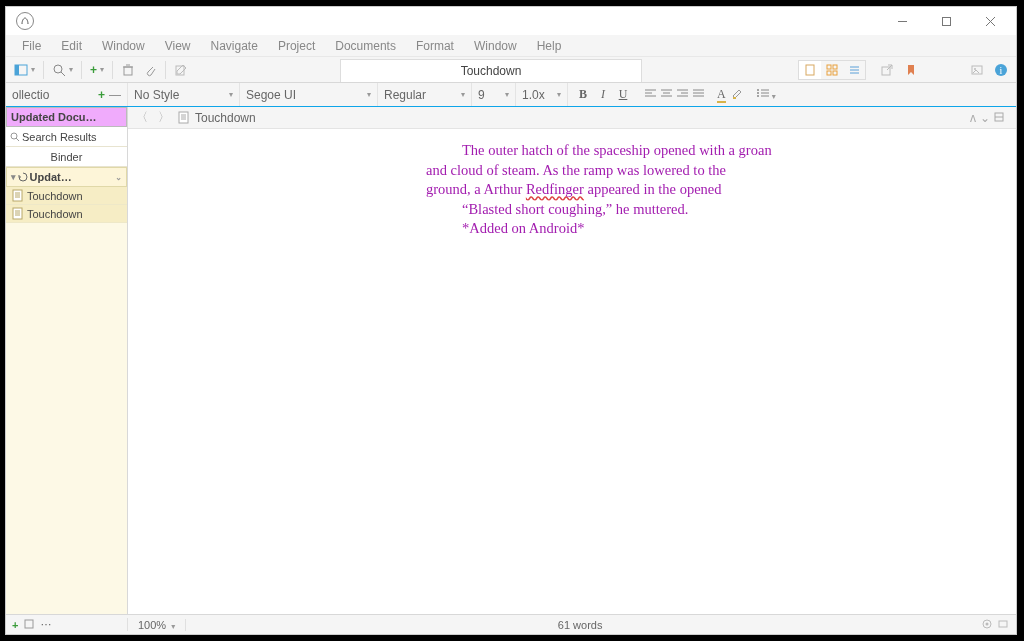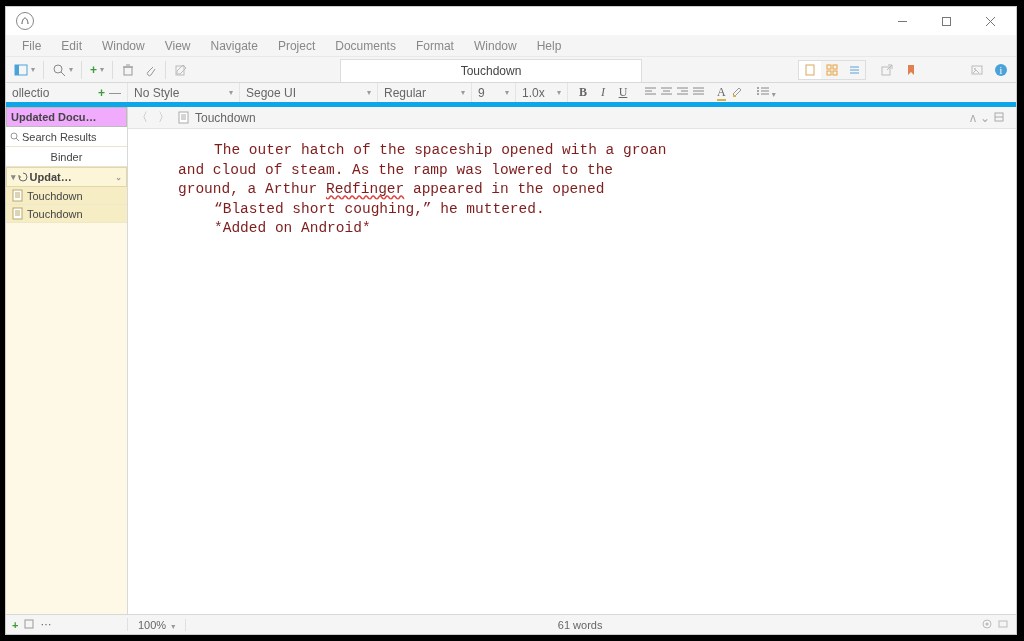--- a/index.html
+++ b/index.html
@@ -18,39 +18,39 @@
   .tb-btn { padding: 2px 4px; color: #666; display:flex; align-items:center; gap:1px; }
   .tb-sep { width: 1px; height: 18px; background: #ddd; margin: 0 4px; }
   .doc-tab-area { flex: 1; display: flex; justify-content: center; align-items: stretch; }
   .doc-tab { background: #fff; border: 1px solid #ddd; border-bottom: none; padding: 4px 120px; font-size: 12px; color: #444; margin-top:1px;}
   .right-tools { display: flex; align-items: center; gap: 2px; }
   .view-group { display: flex; border: 1px solid #ddd; margin: 0 8px; }
   .view-btn { width: 22px; height: 18px; display:flex; align-items:center; justify-content:center; }
   .view-btn.active { background: #fff; }
   .view-btn.orange svg rect { stroke: #e8a03c; }
   .ico { width:14px; height:14px; }
-  .format-bar { height: 24px; background: #f5f5f5; display: flex; align-items: center; border-bottom: 5px solid #0ea5e9; font-size: 12px; color: #666; }
+  .format-bar { height: 24px; background: #f5f5f5; display: flex; align-items: center; border-bottom: 1px solid #0ea5e9; font-size: 12px; color: #666; }
   .fb-seg { display:flex; align-items:center; height:100%; padding: 0 6px; border-right: 1px solid #e4e4e4; gap:4px;}
   .fb-seg.noborder { border-right:none; }
   .dropdown-caret { font-size: 8px; color:#999; margin-left:2px;}
   .plus-green { color: #3a9c3a; font-weight:bold;}
   .minus-gray { color:#888;}
   .main-area { flex: 1; display: flex; overflow:hidden; }
   .binder-panel { width: 122px; background: #fdf9e6; border-right: 1px solid #d8d8d8; display:flex; flex-direction:column; }
   .binder-tabs { display:flex; flex-direction:column; }
   .binder-tab { height: 20px; display:flex; align-items:center; padding: 0 4px; font-size:11px; border-bottom:1px solid #e8e4d0; background:#fff; white-space:nowrap; overflow:hidden; text-overflow:ellipsis; gap:2px;}
   .binder-tab.active { font-weight:bold; background:#f0abfc; border:1px solid #bbb; }
   .binder-tab.yellow { background:#fdf5d8; font-weight:bold; border:1px solid #e0d8a8;}
   .binder-item { height: 18px; display:flex; align-items:center; padding-left: 6px; gap:4px; font-size:11px; background:#f6edc5; border-bottom:1px solid #eee8c8;}
   .binder-spacer { flex:1; background:#fdf9e6;}
   .editor-area { flex:1; display:flex; flex-direction:column; background:#fff;}
   .breadcrumb-bar { height:22px; background:#f5f5f5; display:flex; align-items:center; padding:0 6px; gap:6px; border-bottom:1px solid #e4e4e4; color:#666;}
   .bc-nav { color:#aaa; padding:0 2px;}
   .editor-canvas { flex:1; background:#fff; padding: 12px 60px 12px 50px; overflow:auto; position:relative;}
-  .editor-text { font-family: Liberation Mono, monospace; font-size: 14.5px; line-height: 1.35; color:#7f1d1d; max-width: 620px; }
+  .editor-text { font-family: Liberation Serif, serif; font-size: 14.5px; line-height: 1.35; color:#a21caf; max-width: 620px; margin-left: 248px;}
   .editor-text p { margin:0; }
   .para-indent { text-indent: 36px; }
   .spellerr { text-decoration: underline wavy #d44; text-decoration-skip-ink: none;}
   .statusbar { height: 20px; background:#f5f5f5; border-top:1px solid #d8d8d8; display:flex; align-items:center; font-size:11px; color:#666;}
   .sb-left { width:122px; display:flex; align-items:center; gap:6px; padding:0 6px; border-right:1px solid #e0e0e0;}
   .sb-zoom { padding:0 10px; border-right:1px solid #e0e0e0;}
   .sb-center { flex:1; text-align:center;}
   .sb-right { padding:0 8px; display:flex; gap:6px; color:#aaa;}
   .tiny-ico { width:10px; height:10px; }
   .doc-ico { width:11px; height:13px; }

